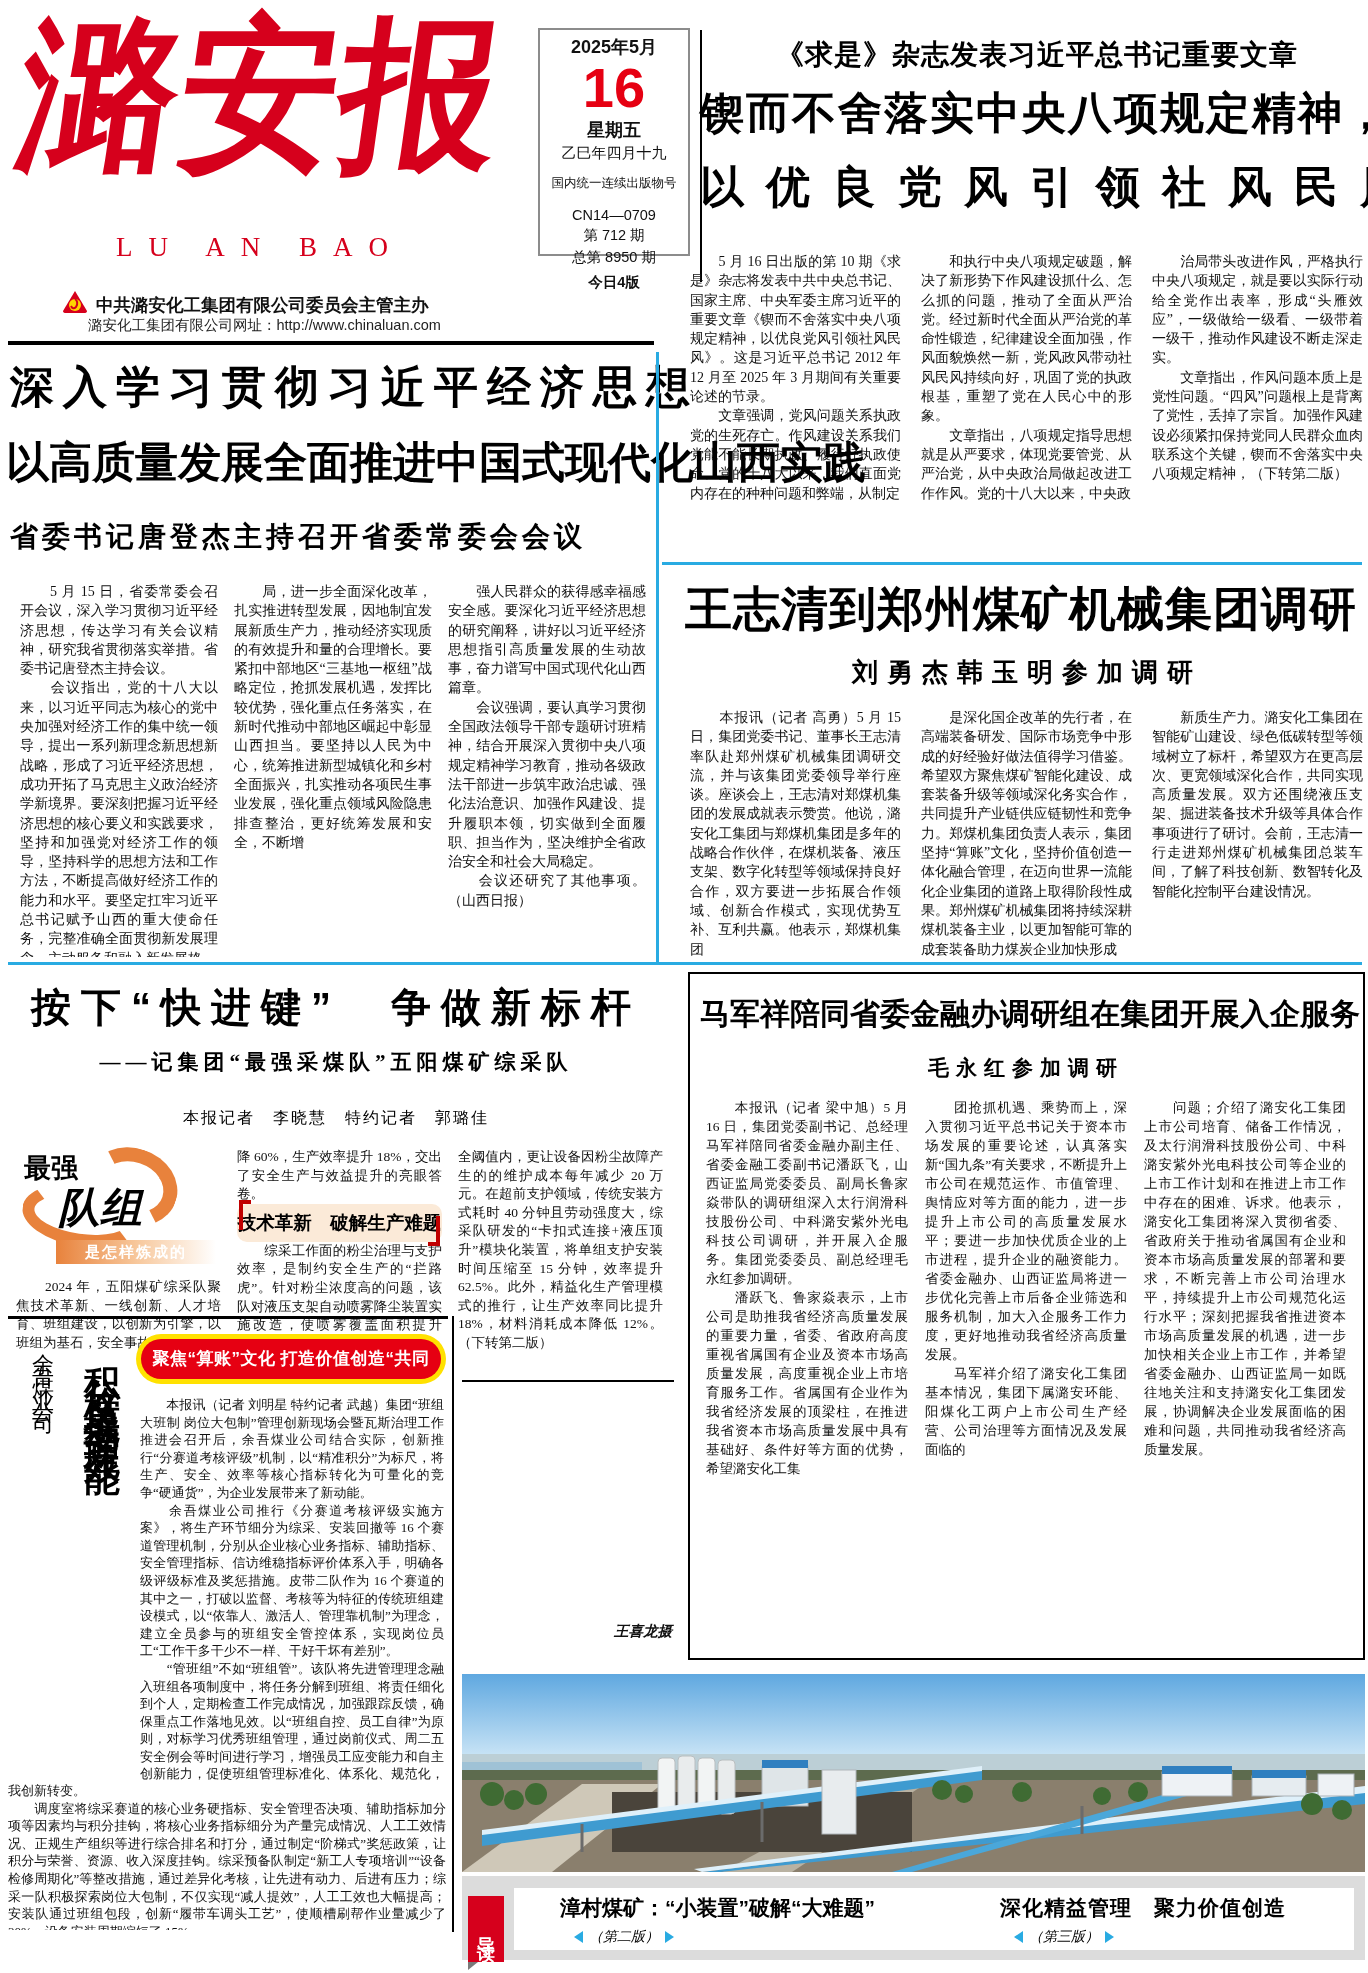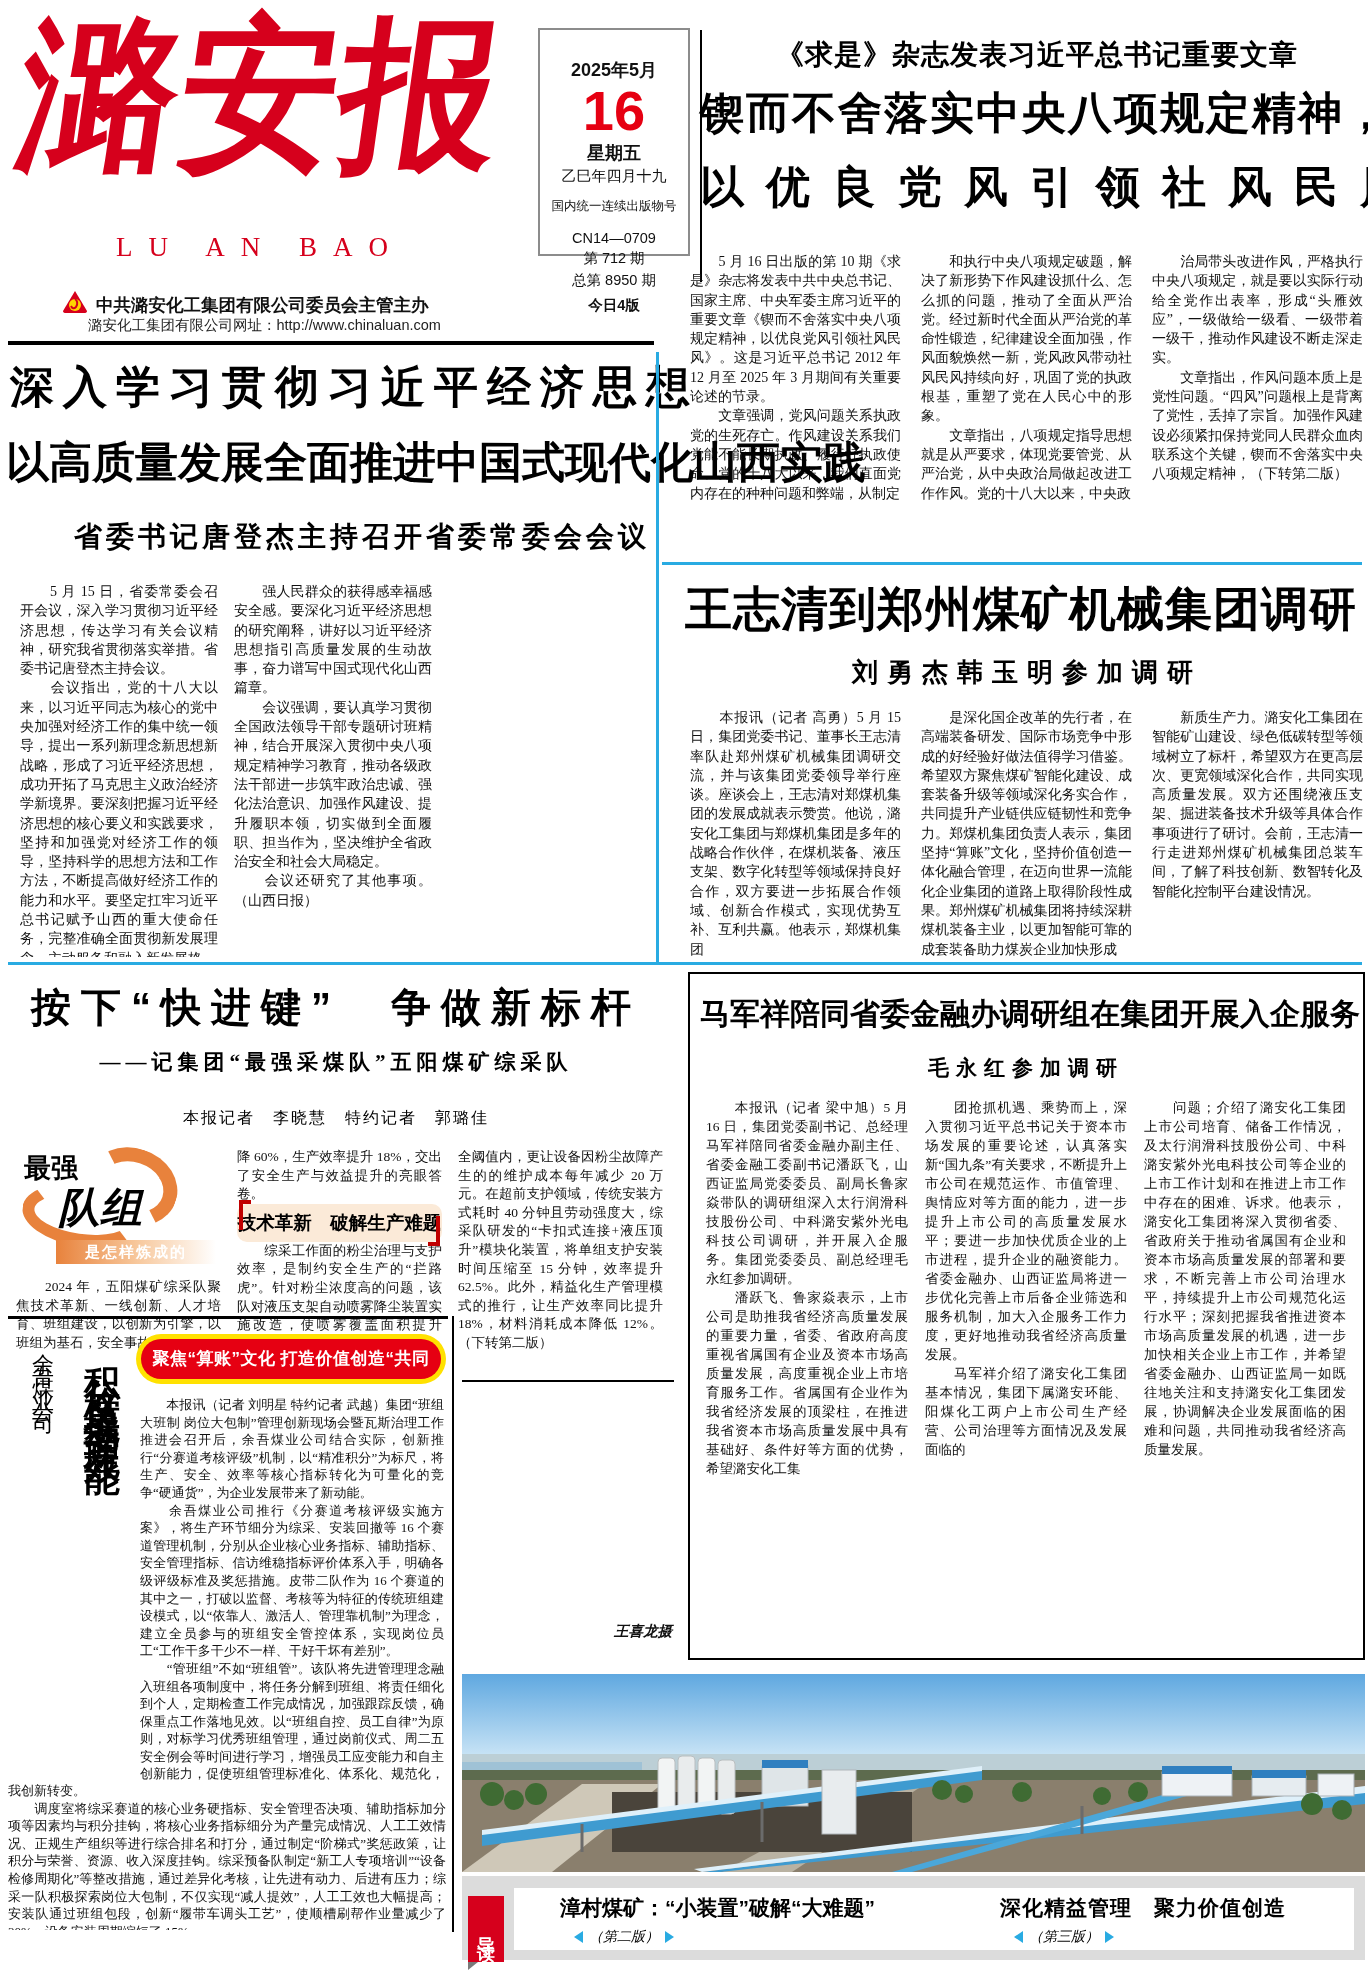--- a/index.html
+++ b/index.html
@@ -15,21 +15,21 @@
     font-size:27px; letter-spacing:16px; font-family:"Liberation Serif", serif; }
   .mast-sponsor { left:62px; top:290px; width:420px; display:flex; align-items:center; gap:8px;
     font-size:17.5px; font-weight:bold; color:#111; font-family:"Liberation Sans", sans-serif; }
   .mast-site { left:88px; top:316px; width:380px; font-size:14.5px; color:#222;
     font-family:"Liberation Sans", sans-serif; }
   .rule-black-mast { left:8px; top:341px; width:646px; height:4px; background:#000; }
 
   
   .datebox { left:538px; top:28px; width:152px; height:228px; border:2px solid #8c8c8c;
     display:flex; flex-direction:column; align-items:center; text-align:center;
-    font-family:"Liberation Sans", sans-serif; padding-top:28px; }
+    font-family:"Liberation Sans", sans-serif; padding-top:5px; }
   .db-ym { font-size:18px; font-weight:bold; color:#111; }
   .db-day { font-size:56px; font-weight:bold; color:#e60012; line-height:1.05; }
   .db-week { font-size:18px; font-weight:bold; color:#111; }
   .db-lunar { font-size:15px; color:#111; margin-top:2px; }
   .db-issn-label { font-size:12.5px; color:#111; margin-top:12px; }
   .db-issn { font-size:14.5px; color:#111; margin-top:15px; }
   .db-issue { font-size:14.5px; color:#111; margin-top:3px; }
   .db-total { font-size:14.5px; color:#111; margin-top:3px; }
   .db-pages { font-size:14.5px; font-weight:bold; color:#111; margin-top:6px; }
 
@@ -58,21 +58,21 @@
   .wz-sub { left:690px; top:655px; width:674px; text-align:center; font-size:26px; font-weight:bold;
     color:#000; letter-spacing:9px; font-family:"Liberation Serif", serif; }
   .wz-body { left:690px; top:708px; width:674px; height:250px; gap:20px; }
   .wz-body > div { width:211px; height:250px; }
 
   
   .sw-h1 { left:10px; top:358px; width:640px; text-align:center; font-size:44px; font-weight:900;
     color:#000; font-family:"Liberation Sans", sans-serif; letter-spacing:9px; white-space:nowrap; }
   .sw-h2 { left:6px; top:434px; width:648px; text-align:center; font-size:43px; font-weight:900;
     color:#000; font-family:"Liberation Sans", sans-serif; letter-spacing:0px; white-space:nowrap; }
-  .sw-sub { left:10px; top:518px; width:640px; text-align:right; font-size:28px; font-weight:bold;
+  .sw-sub { left:10px; top:518px; width:640px; text-align:left; font-size:28px; font-weight:bold;
     color:#000; letter-spacing:4px; font-family:"Liberation Serif", serif; }
   .sw-body { left:20px; top:582px; width:628px; height:375px; gap:16px; }
   .sw-body > div { width:198px; height:375px; }
 
   .vrule-cyan { left:656px; top:352px; width:3px; height:610px; background:#29abe2; }
   .hrule-cyan-full { left:8px; top:962px; width:1354px; height:3px; background:#29abe2; }
 
   
   .kj-h { left:10px; top:980px; width:652px; text-align:center; font-size:40px; font-weight:900;
     color:#000; font-family:"Liberation Sans", sans-serif; letter-spacing:10px; white-space:nowrap; }
@@ -219,20 +219,21 @@
     <div class="bodytext">　　是深化国企改革的先行者，在高端装备研发、国际市场竞争中形成的好经验好做法值得学习借鉴。希望双方聚焦煤矿智能化建设、成套装备升级等领域深化务实合作，共同提升产业链供应链韧性和竞争力。郑煤机集团负责人表示，集团坚持“算账”文化，坚持价值创造一体化融合管理，在迈向世界一流能化企业集团的道路上取得阶段性成果。郑州煤矿机械集团将持续深耕煤机装备主业，以更加智能可靠的成套装备助力煤炭企业加快形成</div>
     <div class="bodytext">　　新质生产力。潞安化工集团在智能矿山建设、绿色低碳转型等领域树立了标杆，希望双方在更高层次、更宽领域深化合作，共同实现高质量发展。双方还围绕液压支架、掘进装备技术升级等具体合作事项进行了研讨。会前，王志清一行走进郑州煤矿机械集团总装车间，了解了科技创新、数智转化及智能化控制平台建设情况。</div>
   </div>
 
   <div class="abs sw-h1">深入学习贯彻习近平经济思想</div>
   <div class="abs sw-h2">以高质量发展全面推进中国式现代化山西实践</div>
   <div class="abs sw-sub">省委书记唐登杰主持召开省委常委会会议</div>
   <div class="abs cols sw-body">
     <div class="bodytext">　　5 月 15 日，省委常委会召开会议，深入学习贯彻习近平经济思想，传达学习有关会议精神，研究我省贯彻落实举措。省委书记唐登杰主持会议。
 　　会议指出，党的十八大以来，以习近平同志为核心的党中央加强对经济工作的集中统一领导，提出一系列新理念新思想新战略，形成了习近平经济思想，成功开拓了马克思主义政治经济学新境界。要深刻把握习近平经济思想的核心要义和实践要求，坚持和加强党对经济工作的领导，坚持科学的思想方法和工作方法，不断提高做好经济工作的能力和水平。要坚定扛牢习近平总书记赋予山西的重大使命任务，完整准确全面贯彻新发展理念，主动服务和融入新发展格</div>
+    <div class="bodytext">　　局，进一步全面深化改革，扎实推进转型发展，因地制宜发展新质生产力，推动经济实现质的有效提升和量的合理增长。要紧扣中部地区“三基地一枢纽”战略定位，抢抓发展机遇，发挥比较优势，强化重点任务落实，在新时代推动中部地区崛起中彰显山西担当。要坚持以人民为中心，统筹推进新型城镇化和乡村全面振兴，扎实推动各项民生事业发展，强化重点领域风险隐患排查整治，更好统筹发展和安全，不断增</div>
     <div class="bodytext">　　强人民群众的获得感幸福感安全感。要深化习近平经济思想的研究阐释，讲好以习近平经济思想指引高质量发展的生动故事，奋力谱写中国式现代化山西篇章。
 　　会议强调，要认真学习贯彻全国政法领导干部专题研讨班精神，结合开展深入贯彻中央八项规定精神学习教育，推动各级政法干部进一步筑牢政治忠诚、强化法治意识、加强作风建设、提升履职本领，切实做到全面履职、担当作为，坚决维护全省政治安全和社会大局稳定。
 　　会议还研究了其他事项。（山西日报）</div>
   </div>
   <div class="abs vrule-cyan"></div>
   <div class="abs hrule-cyan-full"></div>
 
   <div class="abs kj-h">按下“快进键”　争做新标杆</div>
   <div class="abs kj-sub">——记集团“最强采煤队”五阳煤矿综采队</div>
   <div class="abs kj-byline">本报记者　李晓慧　特约记者　郭璐佳</div>

